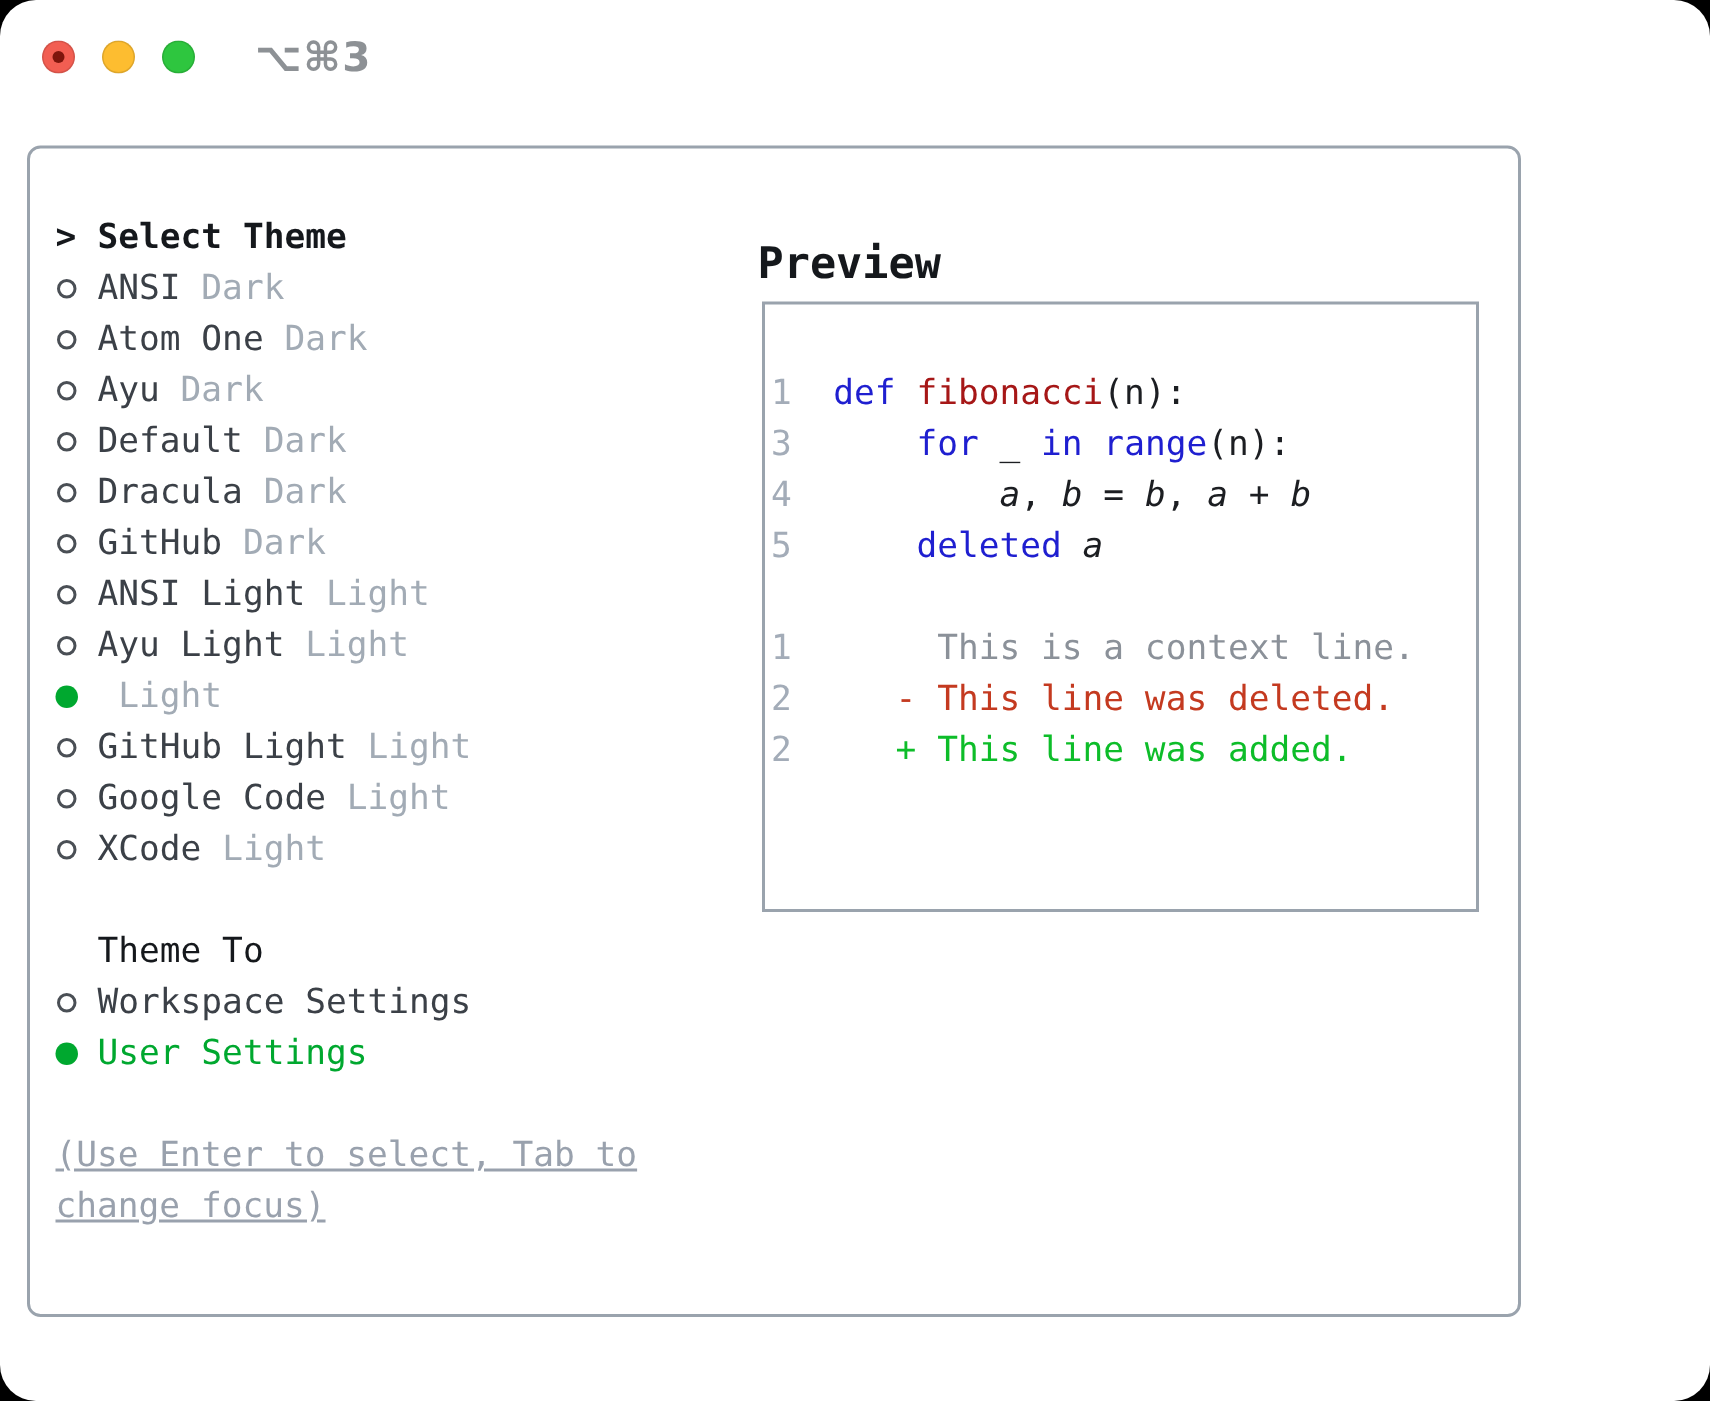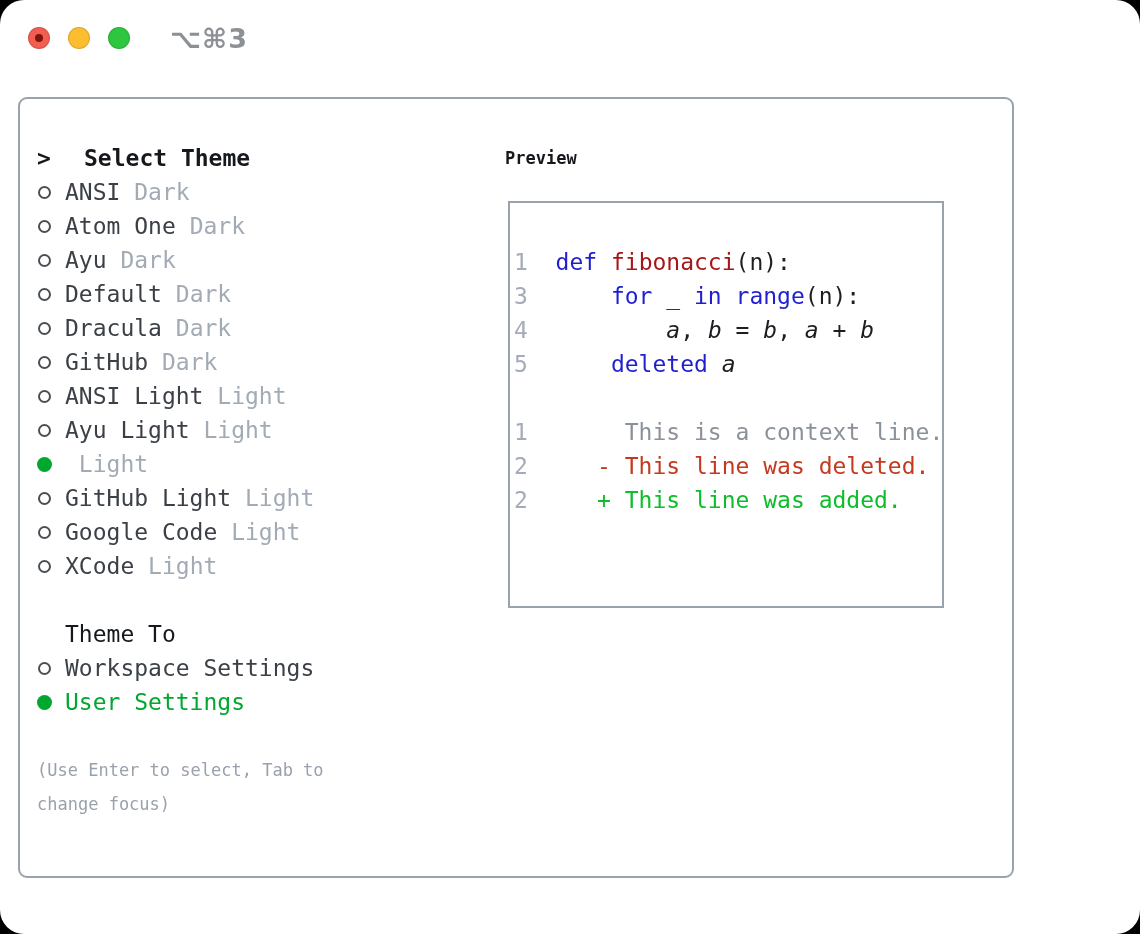--- a/index.html
+++ b/index.html
@@ -31,31 +31,31 @@
   .panel{
     position:absolute;left:18px;top:97px;width:996px;height:781px;
     border:2px solid var(--panel-border);border-radius:9px;background:var(--window-bg);
   }
   .col-left{position:absolute;left:37px;top:141px;width:440px;font-size:23px;line-height:34px;color:var(--item-text);}
   .row{display:flex;align-items:center;height:34px;white-space:pre;}
   .bullet{width:28px;flex:0 0 28px;display:flex;align-items:center;justify-content:flex-start;}
   .prompt{font-weight:bold;color:var(--header-text);}
   .ring{width:13px;height:13px;border:2px solid var(--ring);border-radius:50%;margin-left:1px;}
   .dotsel{width:15px;height:15px;background:var(--accent-green);border-radius:50%;}
-  .hdr{font-weight:bold;color:var(--header-text);margin-left:19px;}
+  .hdr{font-weight:bold;color:var(--header-text);}
   .subhdr{color:var(--header-text);}
   .name{color:var(--item-text);}
   .name.sel{color:var(--accent-green);}
   .tag{color:var(--tag-text);margin-left:1ch;}
   .blankrow{height:34px;}
-  .hint{color:var(--hint-text);white-space:pre;height:34px;line-height:34px;font-size:17px;}
+  .hint{color:var(--hint-text);white-space:pre;height:34px;line-height:34px;font-size:23px;text-decoration:underline;}
   
-  .preview-header{position:absolute;left:505px;top:141px;height:34px;line-height:34px;font-size:17px;font-weight:bold;color:var(--header-text);}
+  .preview-header{position:absolute;left:505px;top:158px;height:34px;line-height:34px;font-size:29px;font-weight:bold;color:var(--header-text);}
   .preview-box{
-    position:absolute;left:508px;top:201px;width:436px;height:407px;
+    position:absolute;left:508px;top:201px;width:478px;height:407px;
     border:2px solid var(--panel-border);background:var(--window-bg);
     padding:42px 0 0 4px;overflow:hidden;
   }
   .code-line{height:34px;line-height:34px;font-size:23px;white-space:pre;}
   .ln{display:inline-block;width:3ch;color:var(--line-number);}
   .c-pl{color:var(--code-text);}
   .c-kw{color:var(--keyword-blue);}
   .c-fn{color:var(--function-red);}
   .c-var{color:var(--code-text);font-style:italic;}
   .c-ctx{color:var(--context-gray);}

